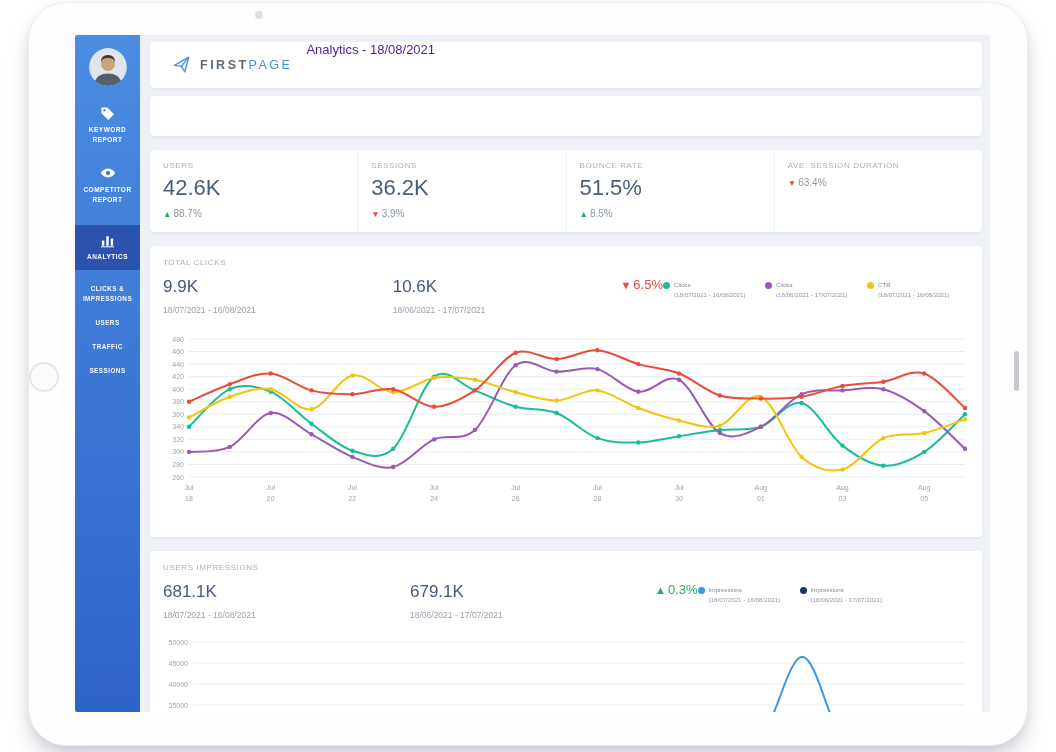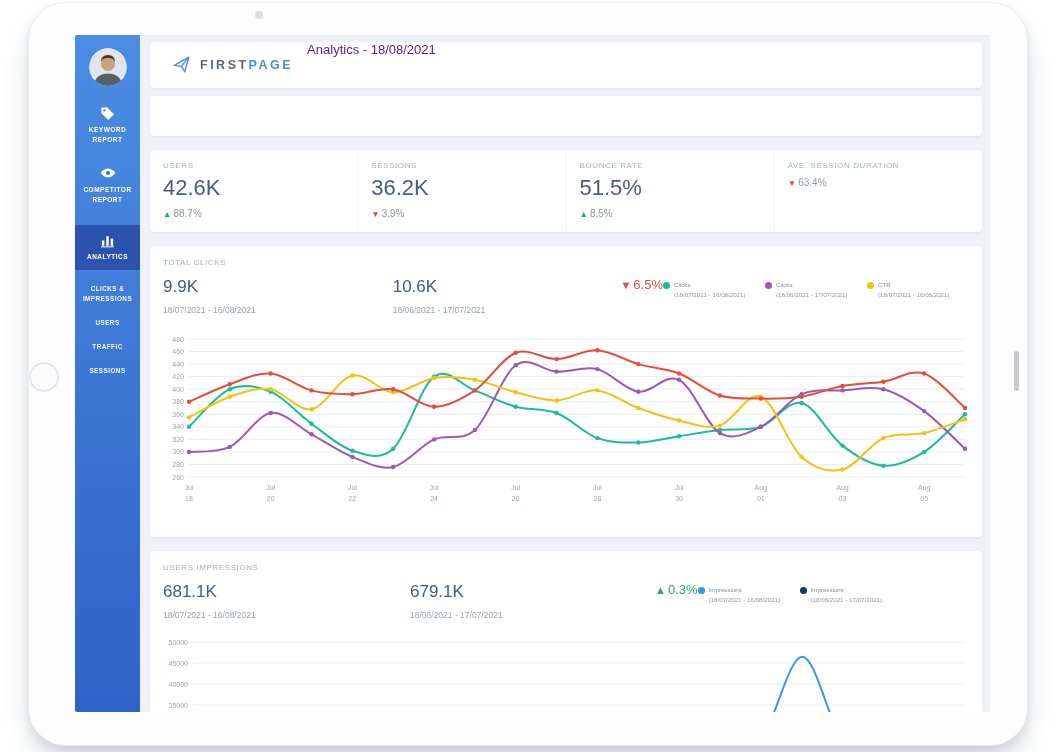--- a/index.html
+++ b/index.html
@@ -28,21 +28,21 @@
     width:54px;margin-top:4px;color:#fff}
   .sub-item{font-size:6.3px;font-weight:bold;letter-spacing:.5px;line-height:1.6;text-align:center;
     width:58px;margin-bottom:14px;color:rgba(255,255,255,.95);cursor:pointer}
 
   
   .content{flex:1;padding:7px 8px 0 10px;display:flex;flex-direction:column;overflow:hidden}
   .card{background:#fff;border-radius:4px;box-shadow:0 1px 3px rgba(60,70,85,.08)}
   .header-card{height:46px;display:flex;padding:0 22px;margin-bottom:8px;flex:none}
   .brand{display:flex;align-items:center}
   .brand-first{font-size:12.5px;font-weight:bold;letter-spacing:2.5px;color:#5b6a77;margin-left:8px}
-  .brand-page{font-size:12.5px;font-weight:bold;letter-spacing:2.5px;color:#4a90d9}
+  .brand-page{font-size:12.5px;font-weight:normal;letter-spacing:2.5px;color:#4a90d9}
   .page-title{font-size:13px;color:#4c1d95;margin-left:14px}
   .filter-card{height:40px;margin-bottom:14px;flex:none}
 
   .stats-card{height:82px;display:flex;margin-bottom:14px;flex:none}
   .stat-col{flex:1;padding:11px 0 0 13px}
   .stat-col+.stat-col{border-left:1px solid #f0f3f6}
   .stat-label{font-size:8px;letter-spacing:.6px;color:#a7b1bc}
   .stat-value{font-size:22px;color:#485d7e;margin-top:5px}
   .stat-delta{font-size:10px;color:#8b98a4;margin-top:7px}
   .tri{font-size:8.5px;margin-right:2px}

